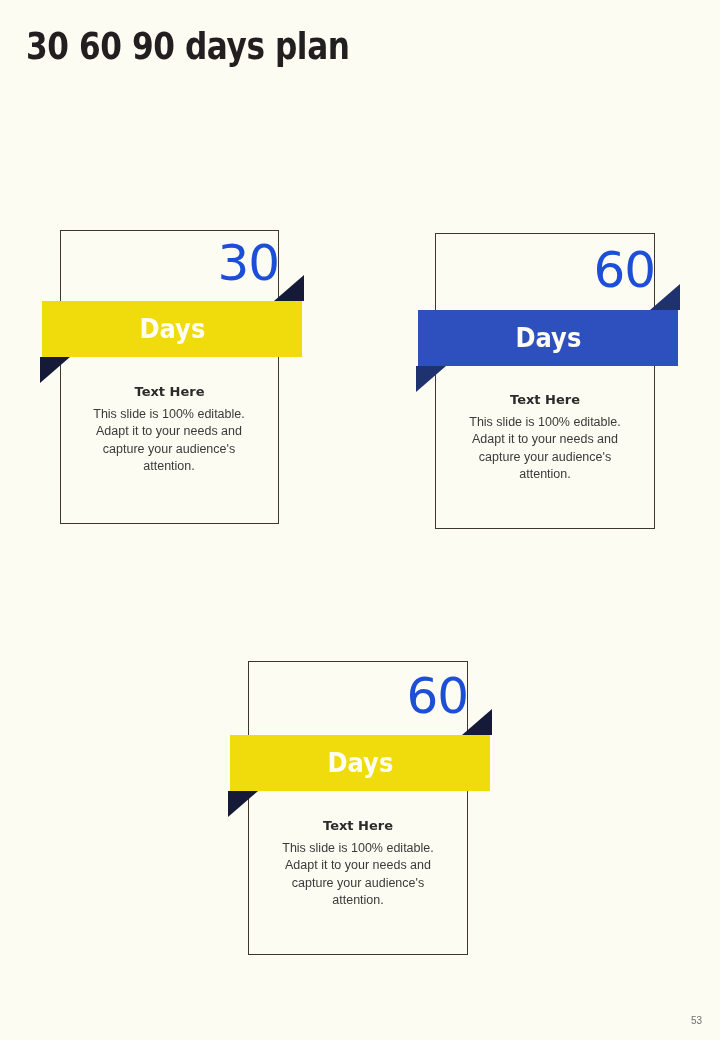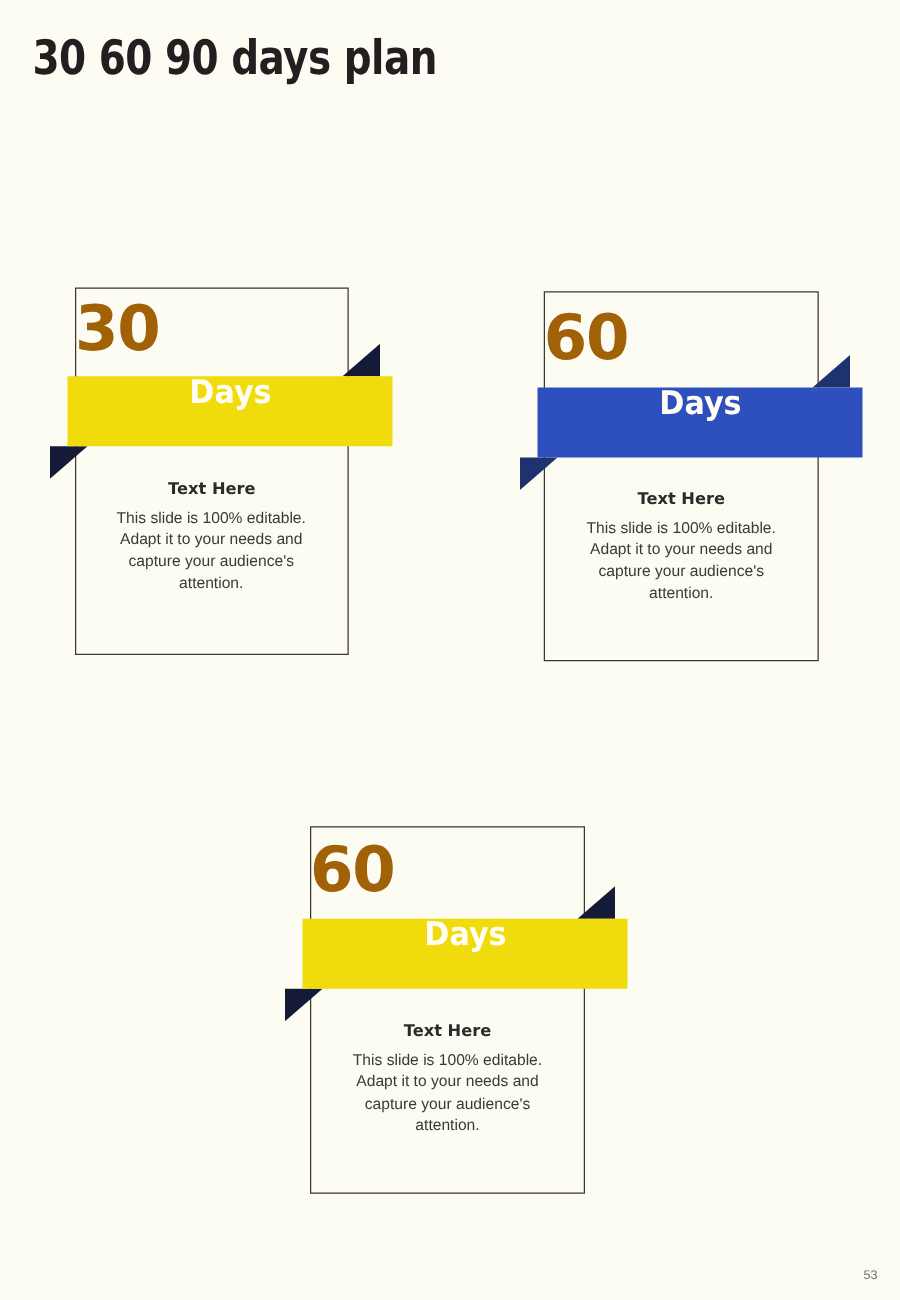--- a/index.html
+++ b/index.html
@@ -48,40 +48,40 @@
   .card-box {
     position: absolute;
     background: #FDFCF2;
     border: 1.4px solid #3b382f;
     box-sizing: border-box;
   }
 
   
   .card-number {
     position: absolute;
-    text-align: left;
-    font-family: "DejaVu Sans", sans-serif;
-    font-weight: bold;
-    color: #a16207;
+    text-align: right;
+    font-family: "DejaVu Sans", sans-serif;
+    font-weight: normal;
+    color: #1d4ed8;
     line-height: 1;
     letter-spacing: -1px;
   }
 
   
   .ribbon {
     position: absolute;
   }
   .ribbon-band {
     position: absolute;
-    left: 12px;
+    left: 0;
     top: 0;
     height: 100%;
     width: 100%;
     display: flex;
-    align-items: flex-start;
+    align-items: center;
     justify-content: center;
   }
   .ribbon-label {
     position: relative;
     z-index: 4;
     font-family: "DejaVu Sans", sans-serif;
     font-weight: bold;
     color: #FFFDF4;
     font-size: 26px;
     letter-spacing: 0px;

